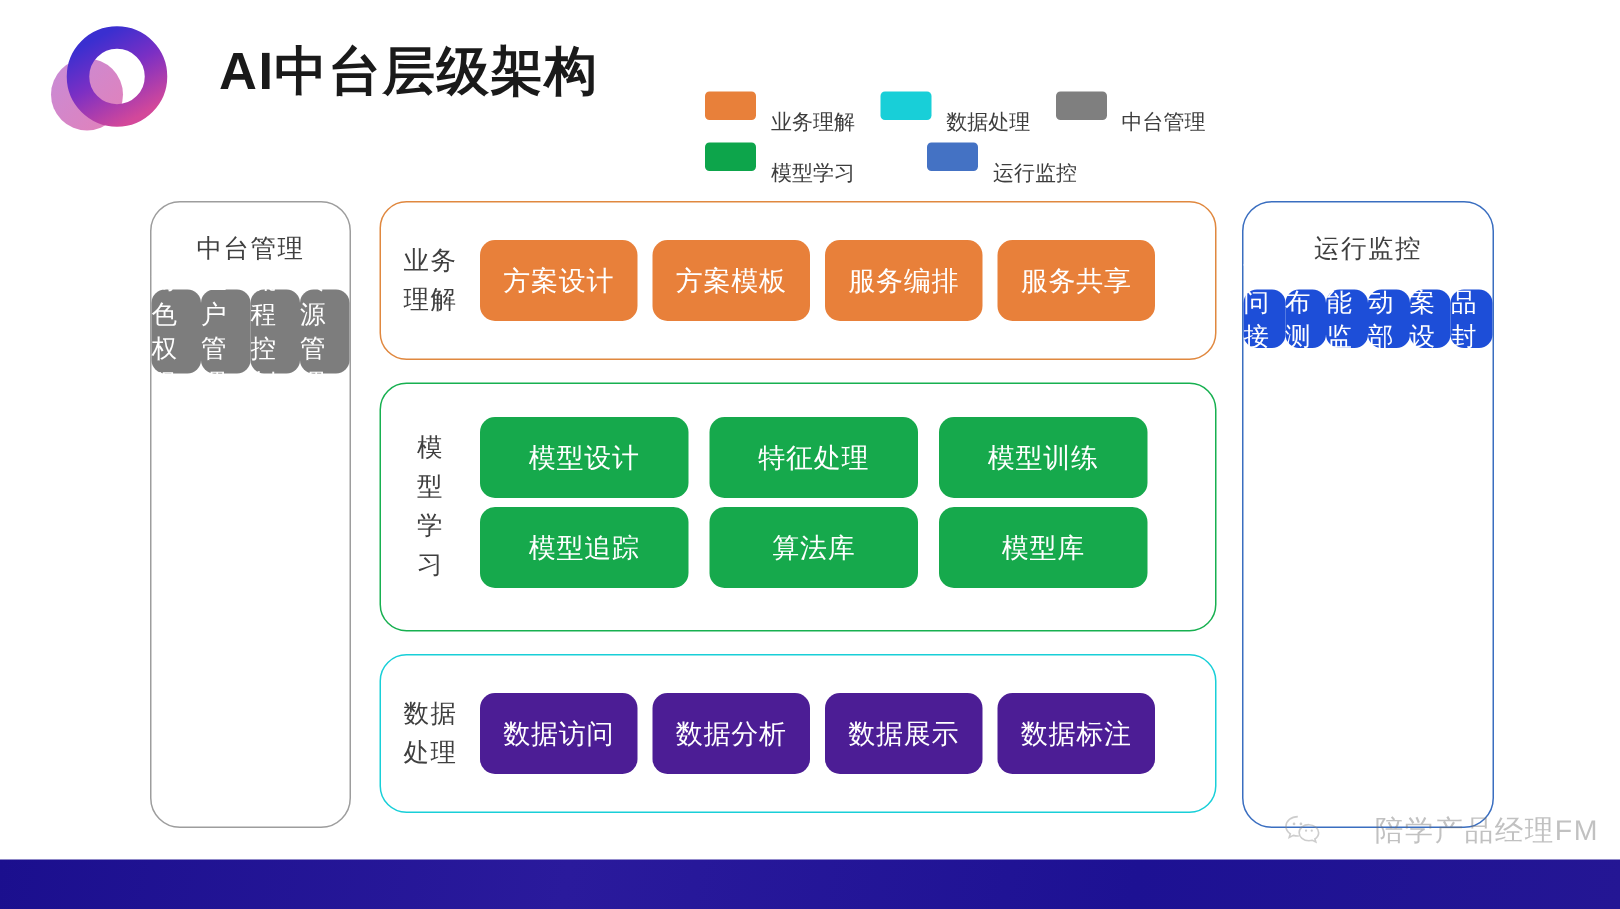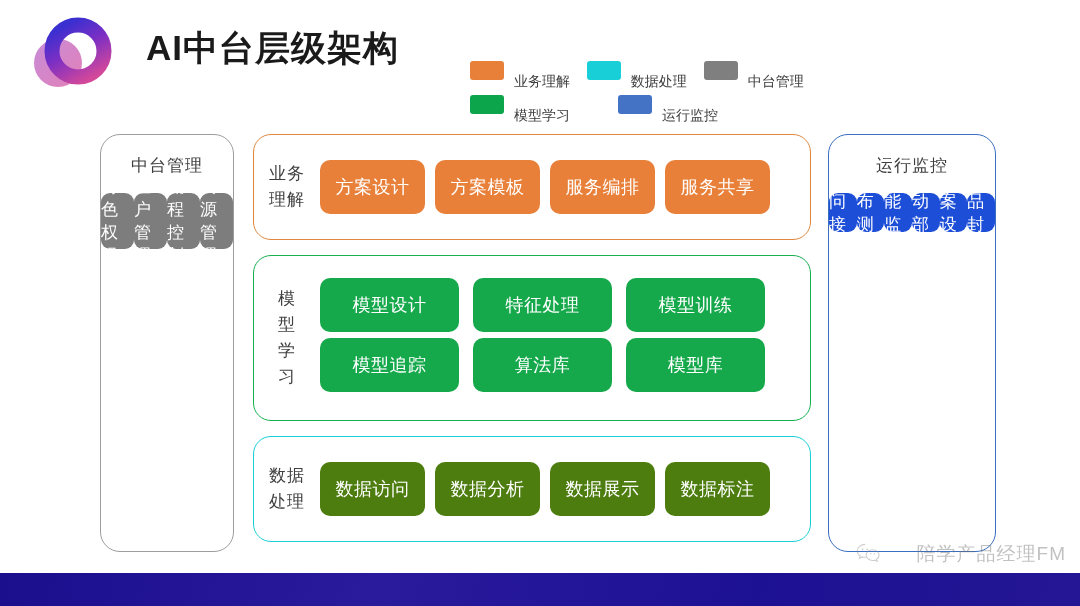--- a/index.html
+++ b/index.html
@@ -211,21 +211,21 @@
   }
   .group.business .card {
     width: 105px;
     height: 54px;
     background: #e8803a;
     margin-right: 10px;
   }
   .group.data .card {
     width: 105px;
     height: 54px;
-    background: #4d7c0f;
+    background: #4c1d95;
     margin-right: 10px;
   }
   .group.model .card {
     width: 139px;
     height: 54px;
     background: #16a94c;
     margin-right: 14px;
     margin-bottom: 6px;
   }
   .group.model .row-spacer { width: 100%; height: 0; }

